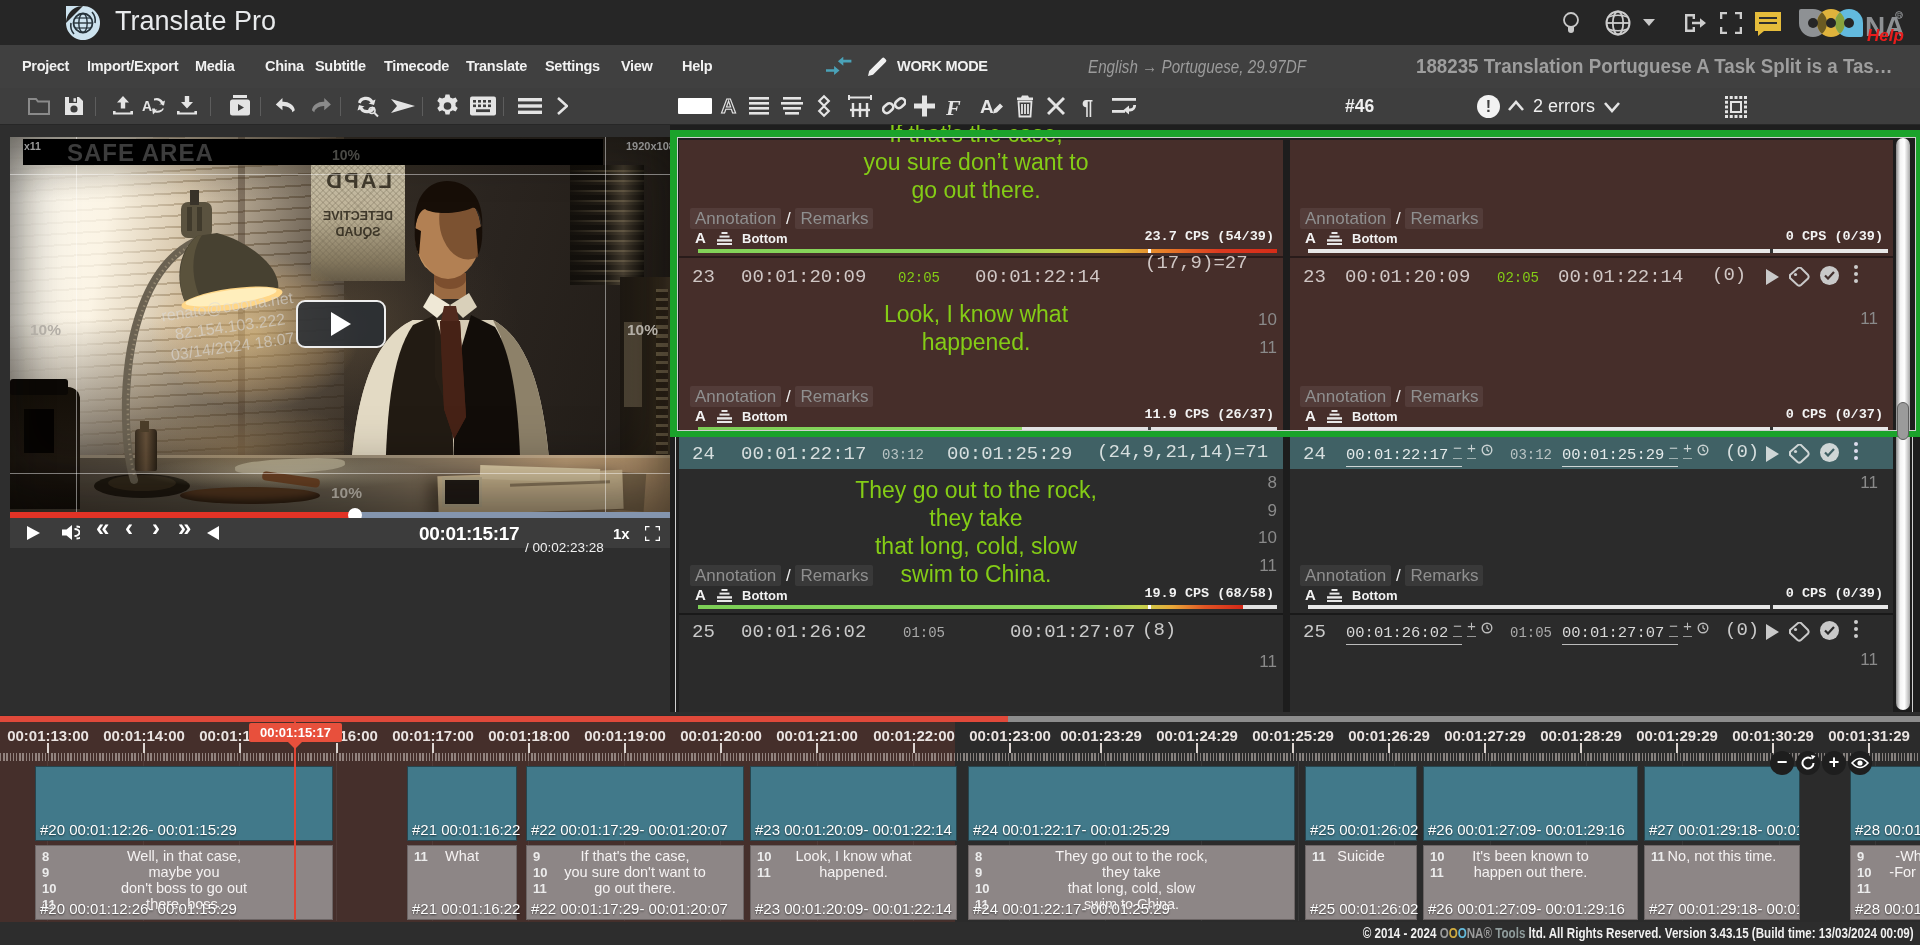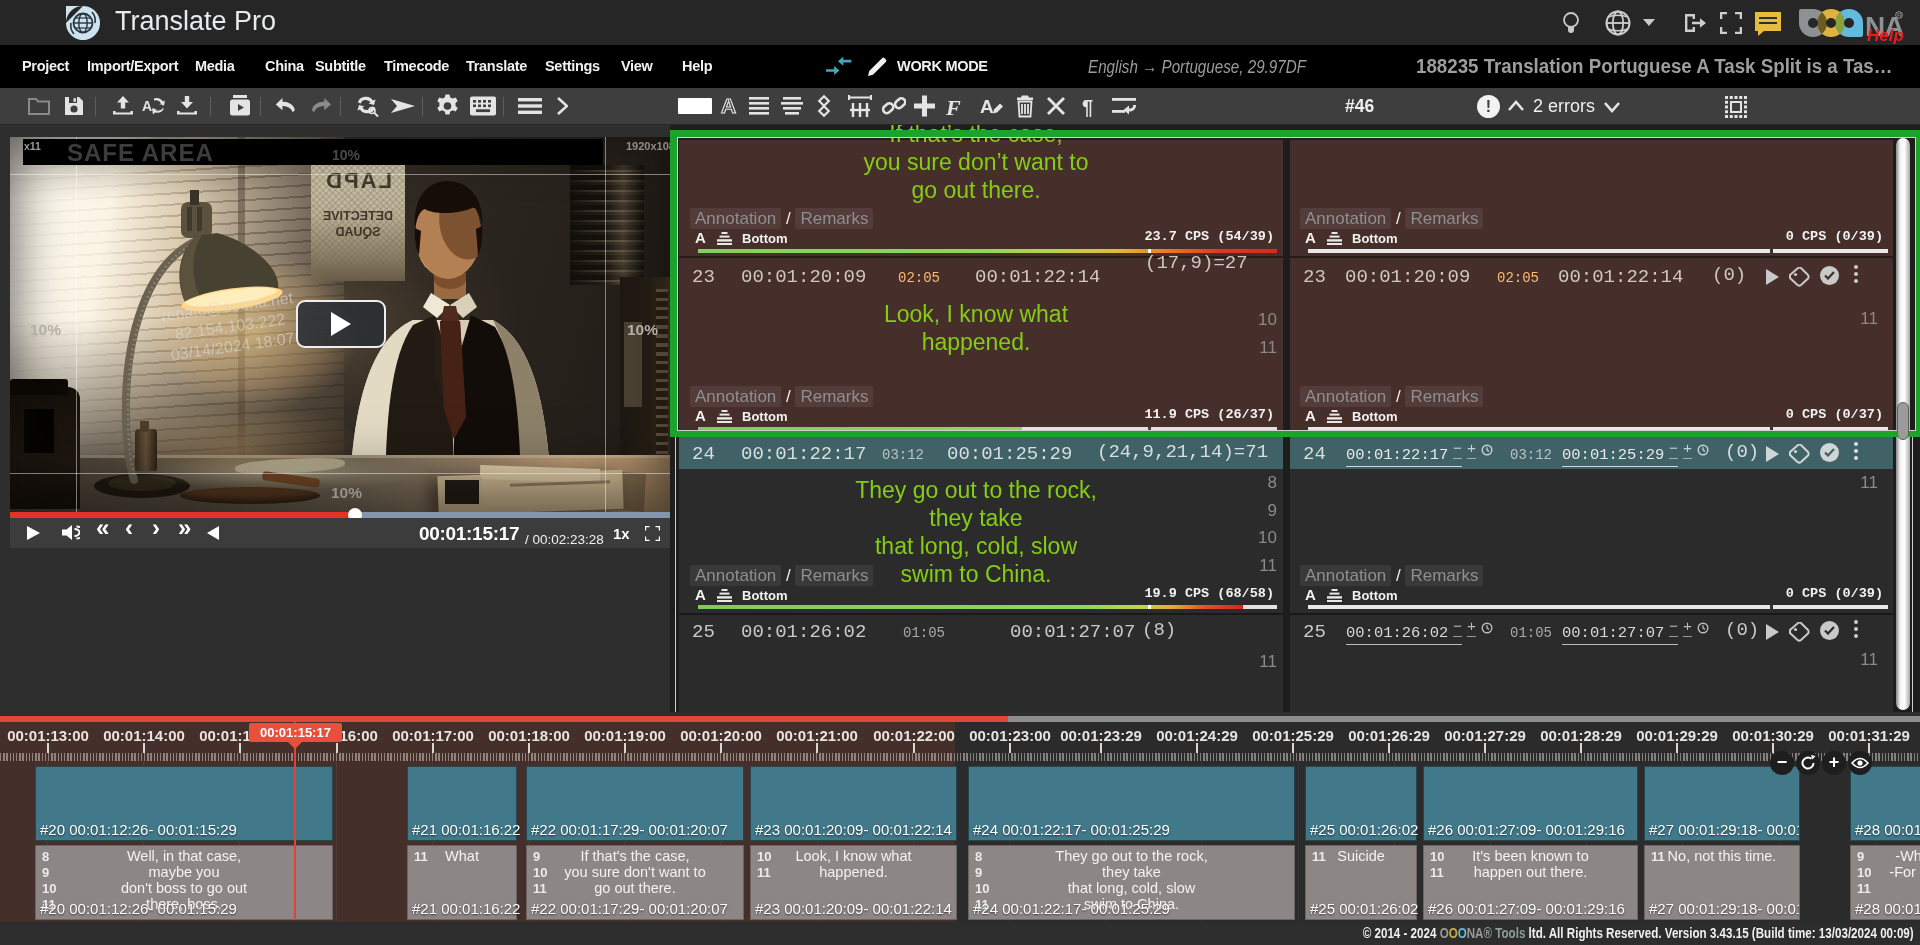--- a/index.html
+++ b/index.html
@@ -2,37 +2,37 @@
 <html><head>
 <meta charset="utf-8">
 <style>
   * { margin:0; padding:0; box-sizing:border-box; }
   html,body { width:1920px; height:945px; overflow:hidden; background:#2e2e2e;
     font-family:"Liberation Sans", sans-serif; }
   .abs { position:absolute; }
   .mono { font-family:"Liberation Mono", monospace; }
   
   #topbar { left:0; top:0; width:1920px; height:45px; background:#262626; }
-  #menubar { left:0; top:45px; width:1920px; height:43px; background:#000000; }
+  #menubar { left:0; top:45px; width:1920px; height:43px; background:#404040; }
   #toolbar { left:0; top:88px; width:1920px; height:37px; background:#3e3e3e; border-bottom:1px solid #272727;}
   .menuitem { position:absolute; top:0; height:43px; line-height:43px; color:#f1f1f1;
      font-size:14.5px; font-weight:bold; letter-spacing:-.3px; }
   .sep { position:absolute; top:9px; width:1px; height:19px; background:#5d5d5d; }
   .ticon { position:absolute; top:3px; height:30px; display:flex; align-items:center; justify-content:center;}
   
   #vid { left:10px; top:137px; width:662px; height:375px; background:#2a241e; overflow:hidden; }
   #vbar { left:10px; top:512px; width:662px; height:6px; background:#8495ae; }
   #vctrl { left:10px; top:518px; width:662px; height:30px; background:#3c3c3c; }
   
   .chip { background:rgba(255,255,255,.07); color:#8f8f8f; font-size:17px; padding:0 5px;
       border-radius:2px; height:21px; line-height:21px; display:inline-block;}
   .subtxt { color:#84cc16; font-size:23px; line-height:28px; text-align:center; }
   .lnum { position:absolute; color:#8a8a8a; font-size:17px; text-align:right; width:30px;}
   .hdr { color:#cfc6c4; font-size:19px; }
-  .hdrs { color:#fdba74; font-size:14px; }
+  .hdrs { color:#84cc16; font-size:14px; }
   .cps { color:#f2f2f2; font-weight:bold; font-size:13.5px; font-family:"Liberation Mono",monospace;}
   .botlbl { color:#f2f2f2; font-weight:bold; font-size:13px; }
   .av { color:#f2f2f2; font-weight:bold; font-size:15px; }
   
   #tl { left:0; top:715px; width:1920px; height:207px; background:#2b2b2b; overflow:hidden;}
   .tlab { position:absolute; top:12px; color:#e9e3e1; font-size:15px; font-weight:bold; transform:translateX(-50%); }
   .btick { position:absolute; top:28px; width:2px; height:10px; background:#ddd6d2; }
   .tealblk { position:absolute; top:51px; height:75px; background:#41798a; border:1px solid #26454e; }
   .grayblk { position:absolute; top:130px; height:75px; background:#8d8686; border:1px solid #6b6464; }
   .blklbl { position:absolute; left:4px; bottom:2px; color:#fff; font-size:15px; white-space:nowrap;
@@ -449,21 +449,21 @@
       <path d="M14.5 2.5 a8 6 0 0 1 0 12" fill="none" stroke="#fff" stroke-width="1.8"></path>
     </svg>
   <div class="abs" style="left:86px;top:-4px;color:#fff;font-size:24px;font-weight:bold;">«</div>
   <div class="abs" style="left:115px;top:-4px;color:#fff;font-size:24px;font-weight:bold;">‹</div>
   <div class="abs" style="left:142px;top:-4px;color:#fff;font-size:24px;font-weight:bold;">›</div>
   <div class="abs" style="left:168px;top:-4px;color:#fff;font-size:24px;font-weight:bold;">»</div>
   <svg class="abs" style="left:197px;top:8px;" width="12" height="14" viewBox="0 0 12 14">
       <path d="M12 0 L0 7 L12 14 Z" fill="#fff"></path>
     </svg>
   <div class="abs" style="left:409px;top:5px;color:#fff;font-size:19px;font-weight:bold;letter-spacing:-.3px;">00:01:15:17</div>
-  <div class="abs" style="left:515px;top:14px;color:#f0f0f0;font-size:13.5px;">/ 00:02:23:28</div>
+  <div class="abs" style="left:515px;top:22px;color:#f0f0f0;font-size:13.5px;">/ 00:02:23:28</div>
   <div class="abs" style="left:603px;top:7px;color:#fff;font-size:15px;font-weight:bold;">1x</div>
   <svg class="abs" style="left:635px;top:8px;" width="15" height="15" viewBox="0 0 15 15">
       <path d="M0 4.5 V0 h4.5 M10.5 0 H15 v4.5 M15 10.5 V15 h-4.5 M4.5 15 H0 v-4.5" fill="none" stroke="#fff" stroke-width="2.4"></path>
     </svg>
 </div>
 <div class="abs" id="grid" style="left:670px;top:125px;width:1250px;height:587px;background:#1e1e1e;overflow:hidden;">
 
   <div class="abs" style="left:9px;top:15px;width:604px;height:116px;background:#462e2a;"></div>
   <div class="abs" style="left:620px;top:15px;width:603px;height:116px;background:#462e2a;"></div>
   <div class="abs subtxt" style="left:9px;top:-5px;width:594px;">If that’s the case,<br>you sure don’t want to<br>go out there.</div>

